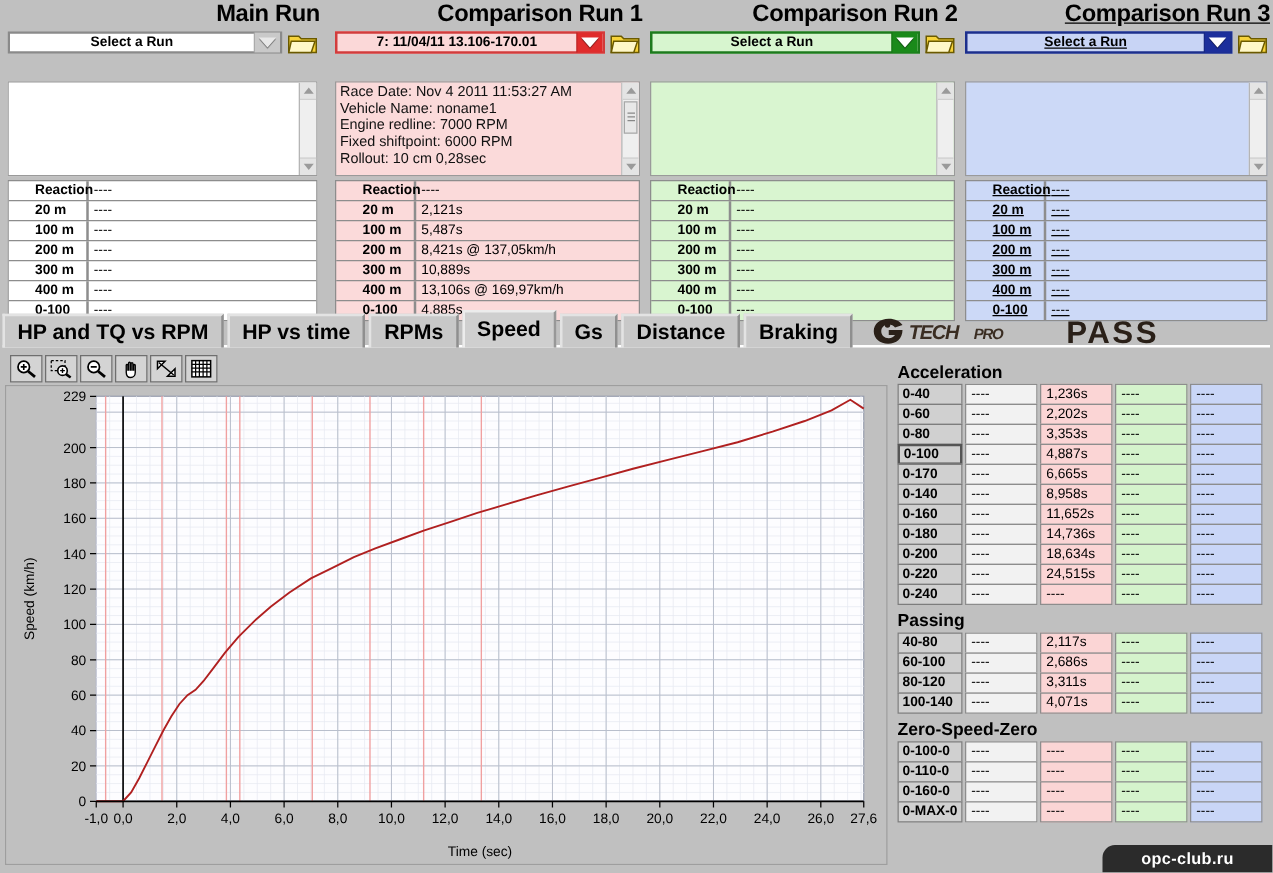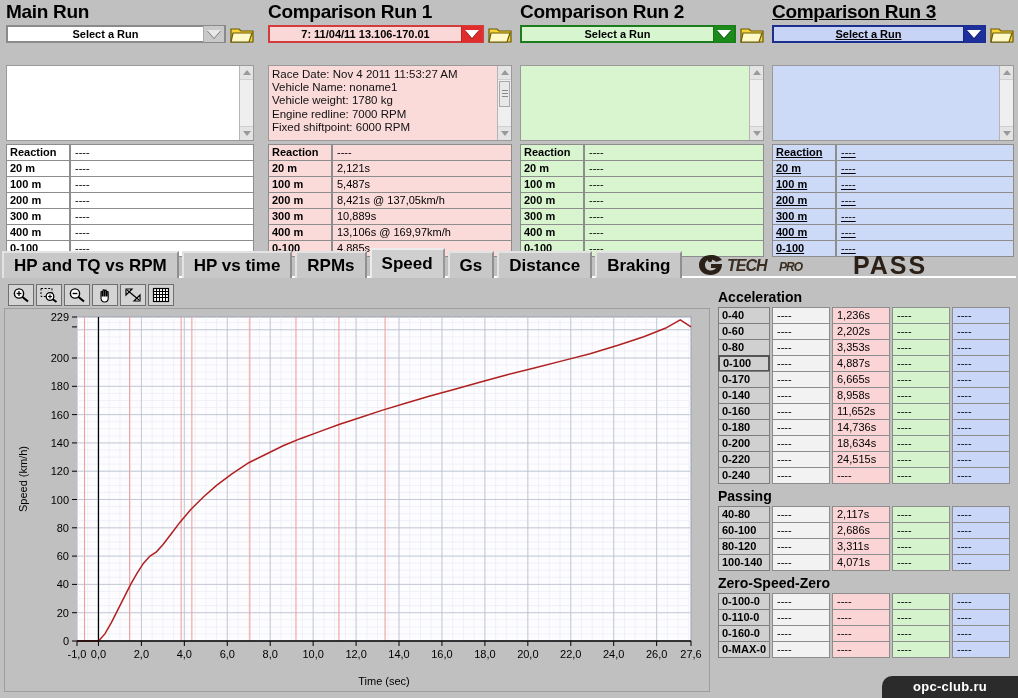--- a/index.html
+++ b/index.html
@@ -18,20 +18,21 @@
   .run-panel{position:absolute;top:0;height:246px;}
   .rp0{left:2px;width:254px;}
   .rp1{left:264px;width:250px;}
   .rp2{left:516px;width:250px;}
   .rp3{left:768px;width:248px;text-decoration:underline;}
 
   .run-title{
     font-size:19px;font-weight:bold;letter-spacing:-.3px;
     line-height:20px;margin:2px 0 3px 4px;color:#000;
     font-family:"Liberation Sans",sans-serif;
+    text-align:right;
   }
   .combo-row{display:flex;align-items:flex-start;height:20px;margin:0 2px 20px 4px;}
   .combo{
     flex:1;height:18px;border:2px solid #808080;background:#fff;
     display:flex;align-items:center;position:relative;box-sizing:border-box;
   }
   .combo .combo-txt{
     flex:1;text-align:center;font-weight:bold;font-size:11px;
     line-height:14px;white-space:nowrap;overflow:hidden;
   }
@@ -80,21 +81,21 @@
   .vs-thumb{position:absolute;top:15px;left:1px;width:11px;height:26px;background:#e8e8e8;border:1px solid #a8a8a8;box-sizing:border-box;}
   .vs-thumb:after{content:"";position:absolute;left:2px;top:8px;width:6px;height:1px;box-shadow:0 0 0 0 #888,0 3px 0 #888,0 6px 0 #888;background:#888;}
 
   .res-table{margin:3px 2px 0 4px;border:1px solid #8d8d8d;background:#fff;box-sizing:border-box;}
   .res-table.t1{background:#fbdada;}
   .res-table.t2{background:#d9f5d0;}
   .res-table.t3{background:#ccd9f7;}
   .res-row{display:flex;height:15px;border-bottom:1px solid #8d8d8d;}
   .res-row:last-child{border-bottom:none;}
   .res-k{
-    width:64px;padding-left:3px;font-weight:bold;font-size:11px;line-height:15px;
+    width:64px;padding-left:21px;font-weight:bold;font-size:11px;line-height:15px;
     border-right:2px solid #8d8d8d;box-sizing:border-box;white-space:nowrap;
   }
   .res-v{flex:1;padding-left:4px;font-size:11px;line-height:15px;white-space:nowrap;}
 
   
   .tabstrip{
     position:absolute;left:2px;top:248px;width:1014px;height:30px;
     border-bottom:2px solid #fff;box-sizing:border-box;
   }
   .tabs{display:flex;align-items:flex-end;height:30px;justify-content:center;}
@@ -232,23 +233,23 @@
           <svg width="24" height="19" viewBox="0 0 24 19">
               <path d="M1 4h8l2 2h12v11H1z" fill="#f7d33a" stroke="#6b5a00" stroke-width="1.2"></path>
               <path d="M3 8h19l-3 9H1z" fill="#fff8c8" stroke="#6b5a00" stroke-width="1.2"></path>
             </svg>
         </div>
       </div>
       <div class="listbox l1">
         <div class="lb-text">
             <div>Race Date: Nov 4 2011  11:53:27 AM</div>
             <div>Vehicle Name: noname1</div>
-            <div>Vehicle weight: 1780 kg</div>
             <div>Engine redline: 7000 RPM</div>
             <div>Fixed shiftpoint: 6000 RPM</div>
+            <div>Rollout: 10 cm  0,28sec</div>
           </div>
         <div class="vscroll">
           <div class="vs-btn top">
               <span class="vs-up"></span>
             </div>
           <div class="vs-thumb"></div>
           <div class="vs-btn bot">
               <span class="vs-dn"></span>
             </div>
         </div>

